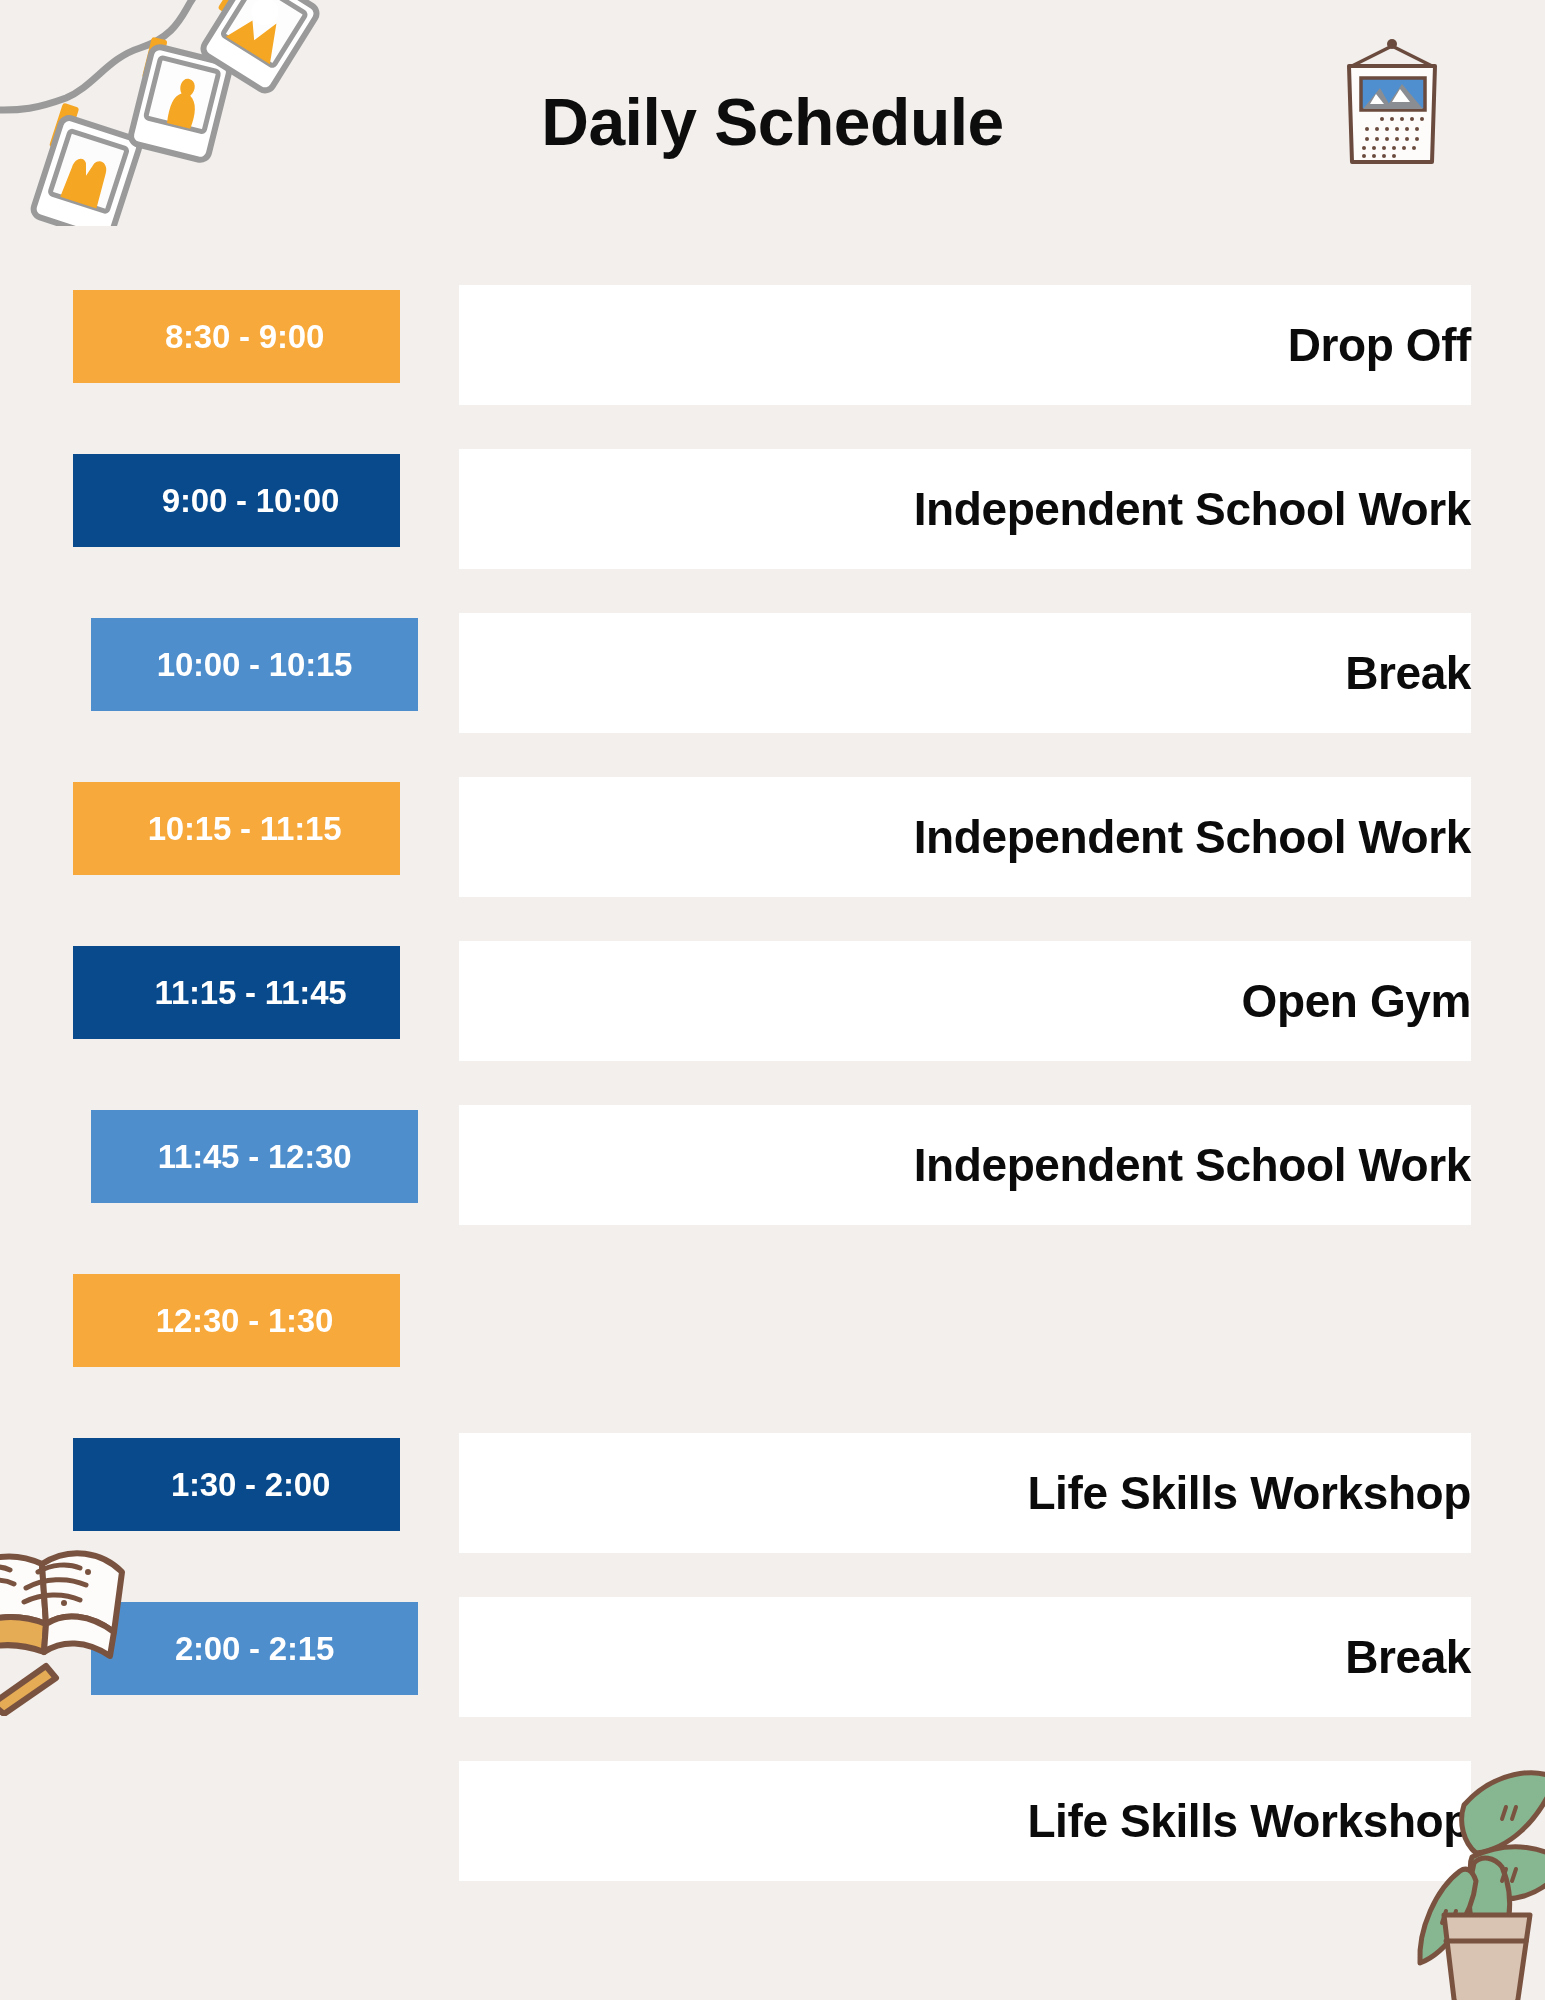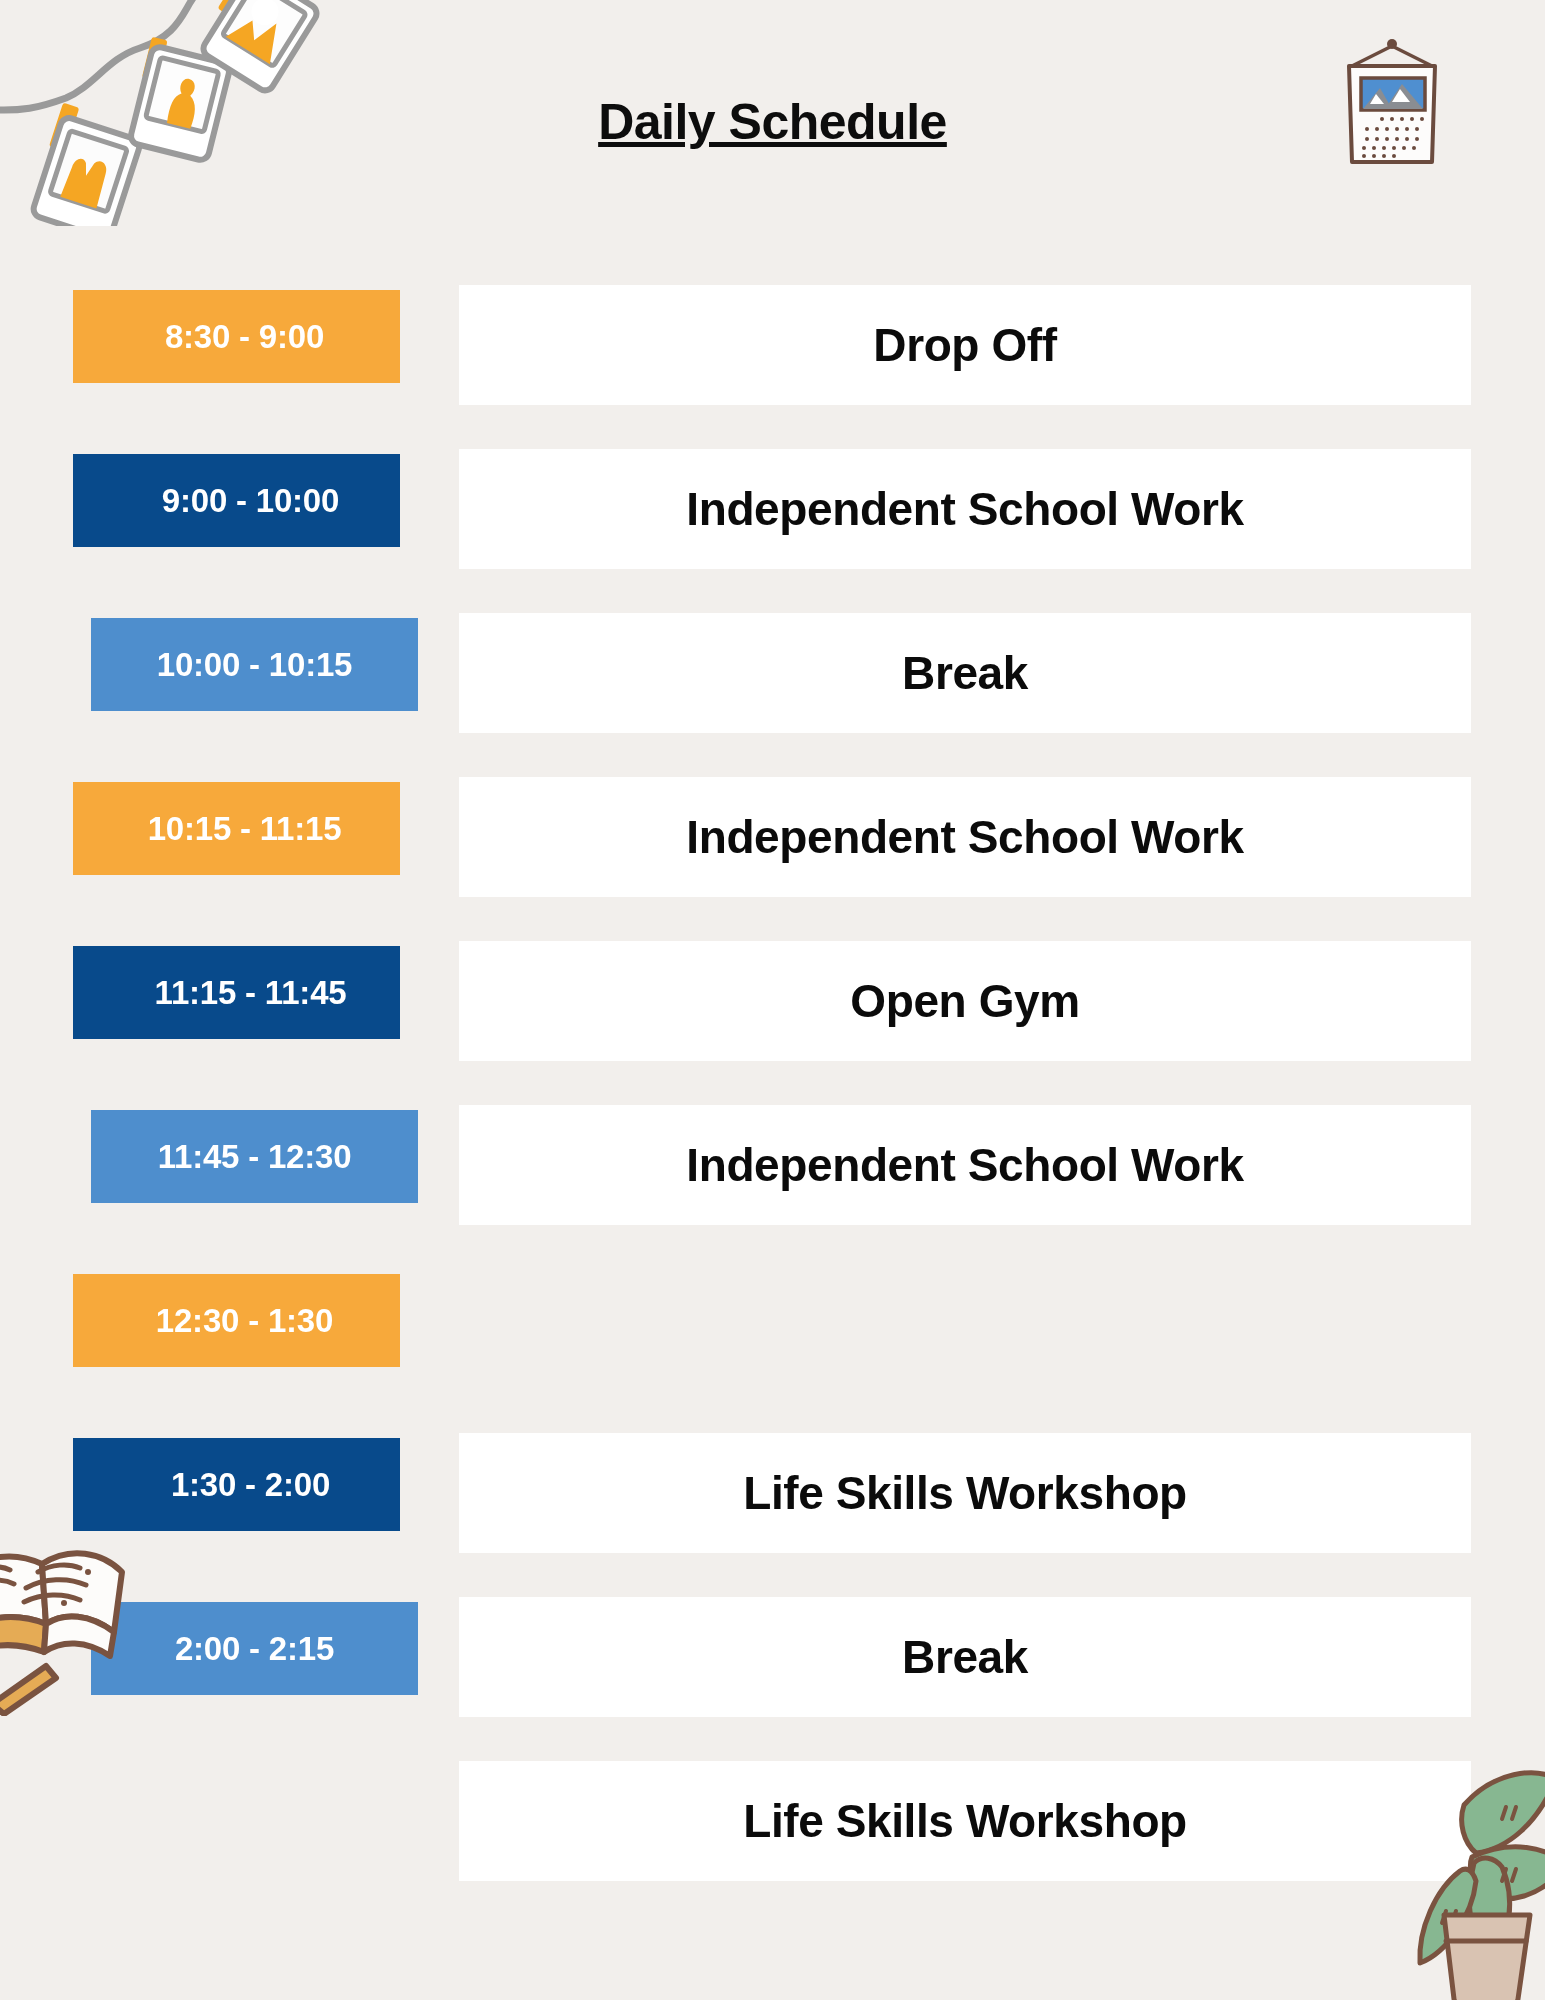--- a/index.html
+++ b/index.html
@@ -32,27 +32,26 @@
   .deco-books { left: -14px; top: 1516px; width: 180px; height: 200px; }
   .deco-plant { left: 1398px; top: 1745px; width: 160px; height: 270px; }
 
   
   .title {
     position: absolute;
     left: 0;
     top: 74px;
     width: 1545px;
     text-align: center;
-    font-size: 50px;
+    font-size: 66px;
     line-height: 96px;
     font-weight: 700;
     letter-spacing: -0.5px;
     color: #0d0d0d;
     font-family: "Liberation Sans", sans-serif;
-    text-decoration: underline;
   }
 
   
   .schedule {
     position: absolute;
     left: 0;
     top: 280px;
     width: 1545px;
   }
   .row {
@@ -81,21 +80,21 @@
 
   .activity-bar {
     position: absolute;
     left: 459px;
     top: 5px;
     width: 1012px;
     height: 120px;
     background: #ffffff;
     display: flex;
     align-items: center;
-    justify-content: center;
+    justify-content: flex-end;
     box-sizing: border-box;
   }
   .activity-text {
     font-size: 46px;
     font-weight: 700;
     color: #0b0b0b;
     letter-spacing: -0.4px;
     white-space: nowrap;
   }
 </style>

